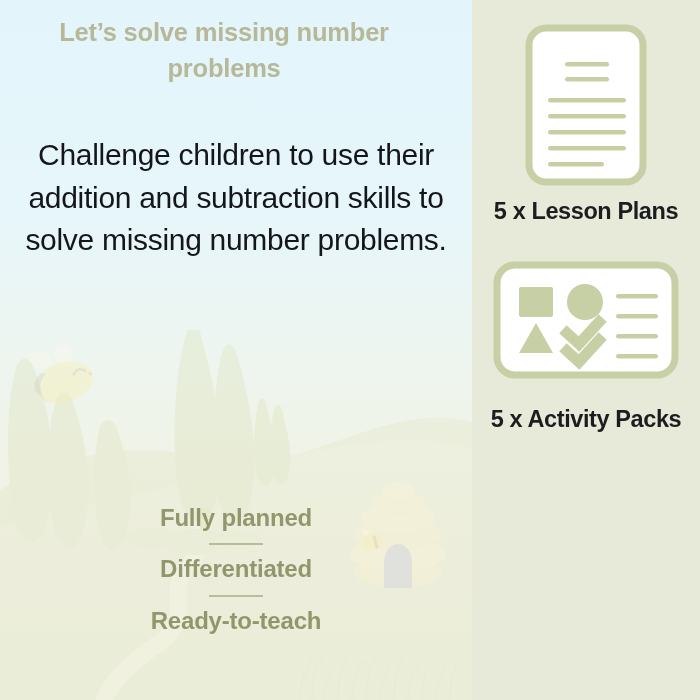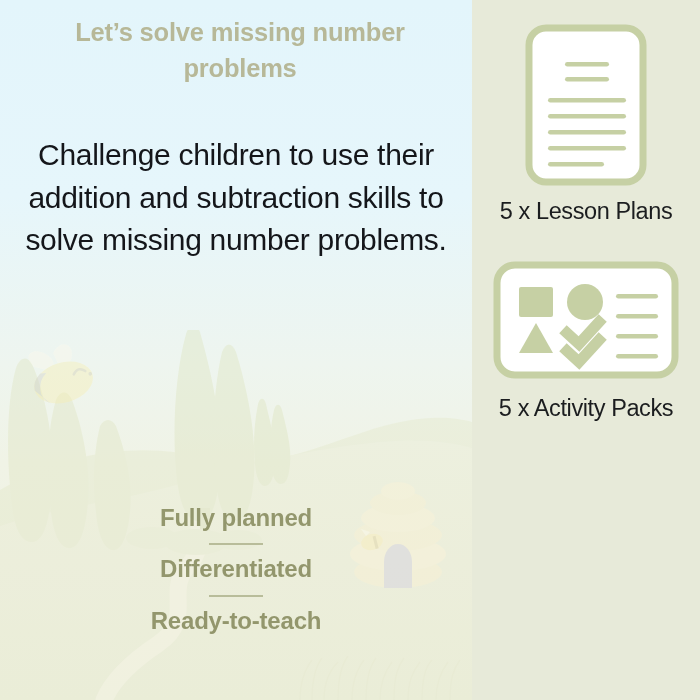--- a/index.html
+++ b/index.html
@@ -53,21 +53,21 @@
     position: relative;
     z-index: 5;
     width: 472px;
     height: 700px;
     box-sizing: border-box;
     padding: 0;
   }
 
   #headline {
     position: absolute;
-    left: 32px;
+    left: 16px;
     top: 14px;
     width: 416px;
     text-align: center;
     font-size: 25.5px;
     line-height: 1.42;
     font-weight: bold;
     color: #b7b898;
     letter-spacing: -0.2px;
   }
 
@@ -126,33 +126,33 @@
     flex-direction: column;
     align-items: center;
   }
   .product-icon-wrap {
     display: flex;
     align-items: center;
     justify-content: center;
   }
   .product-caption {
     font-size: 23.5px;
-    font-weight: normal;
+    font-weight: bold;
     color: #1b1d1f;
     letter-spacing: -0.4px;
     white-space: nowrap;
     text-align: center;
   }
   #block-lesson-plans  { margin-top: 2px; }
   #block-slideshows    { margin-top: 40px; }
   #block-activity-packs{ margin-top: 36px; }
 
   #caption-lesson-plans   { margin-top: 12px; }
   #caption-slideshows     { margin-top: 10px; }
-  #caption-activity-packs { margin-top: 16px; }
+  #caption-activity-packs { margin-top: 27px; }
 </style>
 </head>
 <body>
 
 <div id="page">
 
   <div id="left-panel">
 
     <svg id="landscape" viewBox="0 0 472 370" aria-hidden="true">
       <defs>

